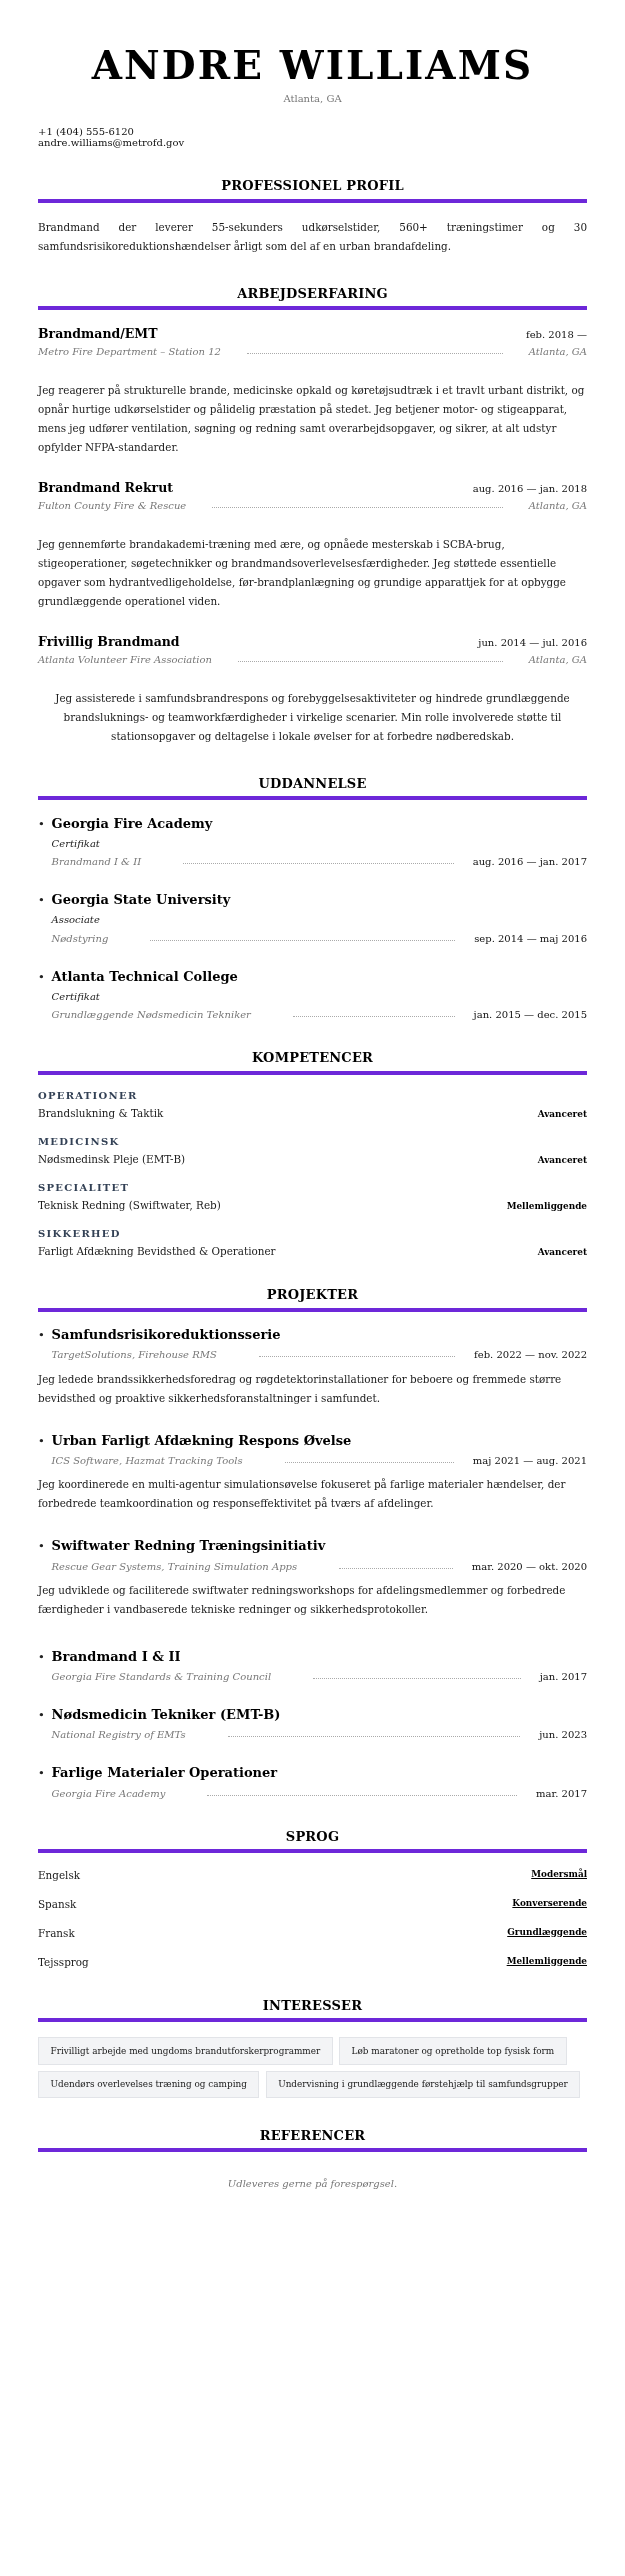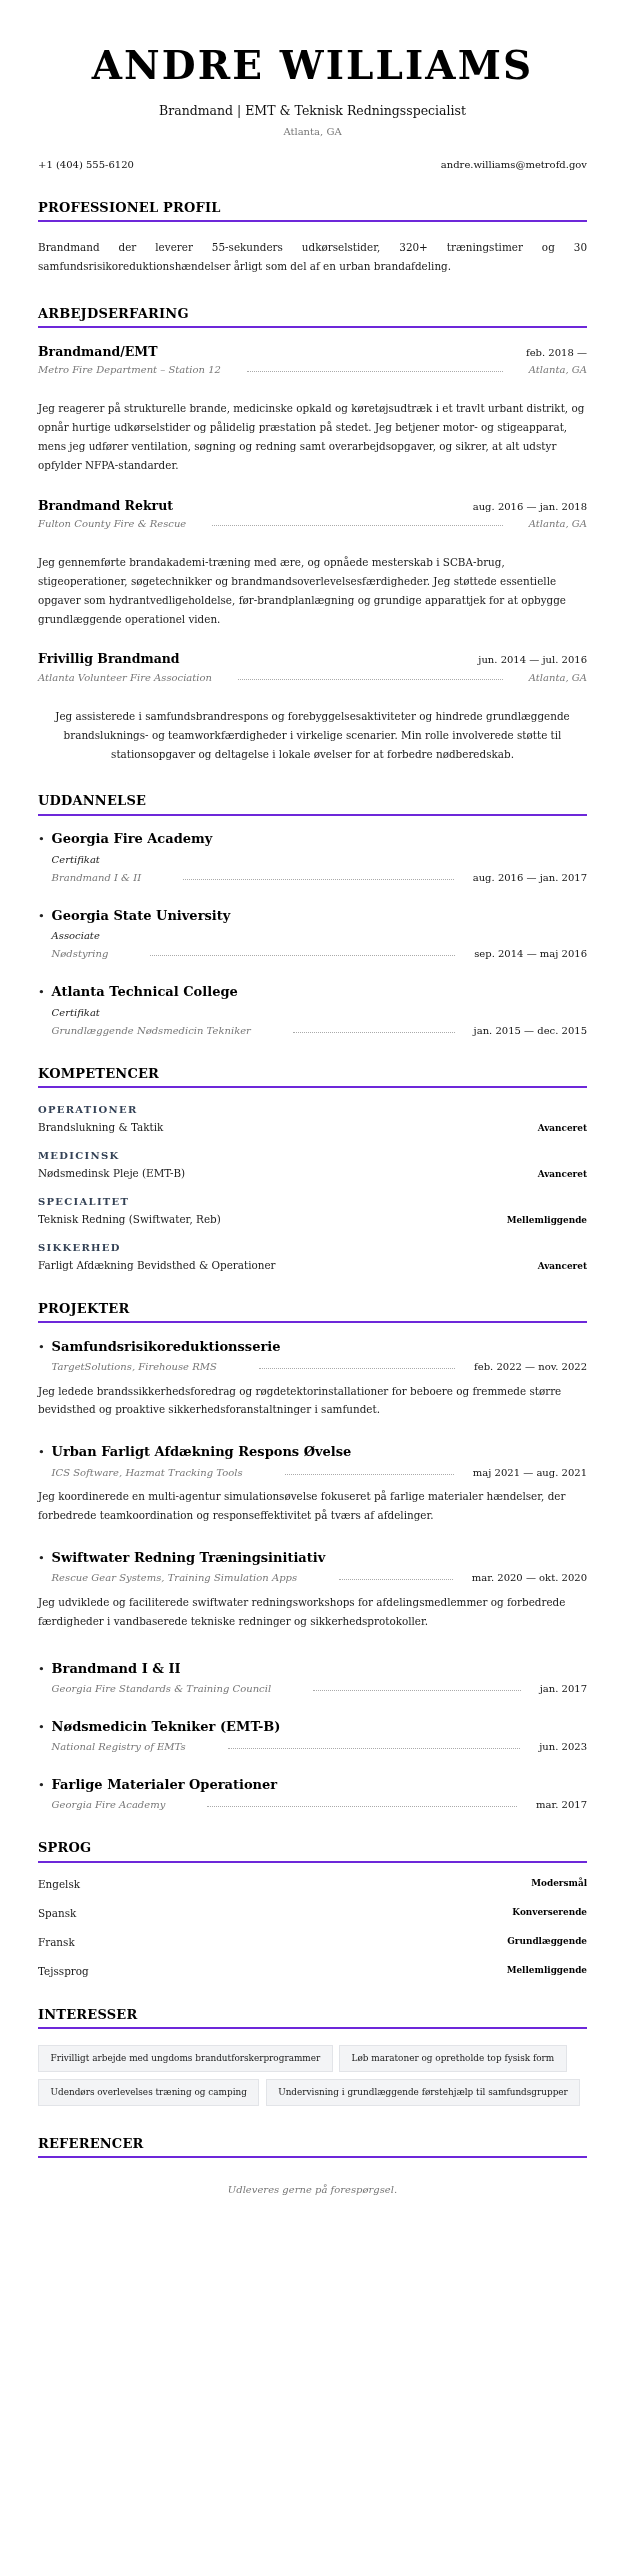--- a/index.html
+++ b/index.html
@@ -32,31 +32,33 @@
     font-size: 10px;
     color: #777;
     margin-top: 8.3px;
   }
   .contact-row {
     display: flex;
     justify-content: space-between;
     font-size: 10px;
     margin-top: 22px;
     color: #111;
+    flex-direction: column;
   }
 
   
   .section { margin-top: 30px; }
   .section-title {
     font-size: 13px;
     font-weight: bold;
     color: #000;
     padding-bottom: 5.2px;
-    border-bottom: 2px solid #6d28d9;
+    border-bottom: 4px solid #6d28d9;
     letter-spacing: 0.2px;
+    text-align: center;
   }
   .section-body { margin-top: 15.6px; }
 
   .summary {
     font-size: 10.4px;
     line-height: 1.82;
     text-align: justify;
     color: #1a1a1a;
   }
 
@@ -147,21 +149,21 @@
 
   
   .lang-row {
     display: flex;
     justify-content: space-between;
     align-items: flex-start;
     margin-bottom: 17px;
   }
   .lang-row:last-child { margin-bottom: 0; }
   .lang-name { font-size: 10.4px; color: #1a1a1a; }
-  .lang-level { font-size: 8.9px; font-weight: bold; color: #000; }
+  .lang-level { font-size: 8.9px; font-weight: bold; color: #000; text-decoration: underline; }
 
   
   .tags { display: flex; flex-wrap: wrap; gap: 6.3px; }
   .tag {
     background: #f3f4f6;
     border: 0.5px solid #e2e4e8;
     font-size: 8.9px;
     color: #1a1a1a;
     padding: 7.3px 11.5px;
     line-height: 1.2;
@@ -175,32 +177,31 @@
     margin-top: 26px;
   }
 </style>
 </head>
 <body>
 
 <div class="page">
 
   <header>
     <h1 class="name">ANDRE WILLIAMS</h1>
-    <div class="headline">Brandmand | EMT &amp; Teknisk Redningsspecialist</div>
     <div class="location">Atlanta, GA</div>
     <div class="contact-row">
       <span>+1 (404) 555-6120</span>
       <span>andre.williams@metrofd.gov</span>
     </div>
   </header>
 
   <section class="section">
     <h2 class="section-title">PROFESSIONEL PROFIL</h2>
     <div class="section-body">
-      <p class="summary">Brandmand der leverer 55-sekunders udkørselstider, 320+ træningstimer og 30 samfundsrisikoreduktionshændelser årligt som del af en urban brandafdeling.</p>
+      <p class="summary">Brandmand der leverer 55-sekunders udkørselstider, 560+ træningstimer og 30 samfundsrisikoreduktionshændelser årligt som del af en urban brandafdeling.</p>
     </div>
   </section>
 
   <section class="section">
     <h2 class="section-title">ARBEJDSERFARING</h2>
     <div class="section-body">
       <div class="job">
         <div class="row-between">
           <span class="job-title">Brandmand/EMT</span>
           <span class="date">feb. 2018 —</span>

